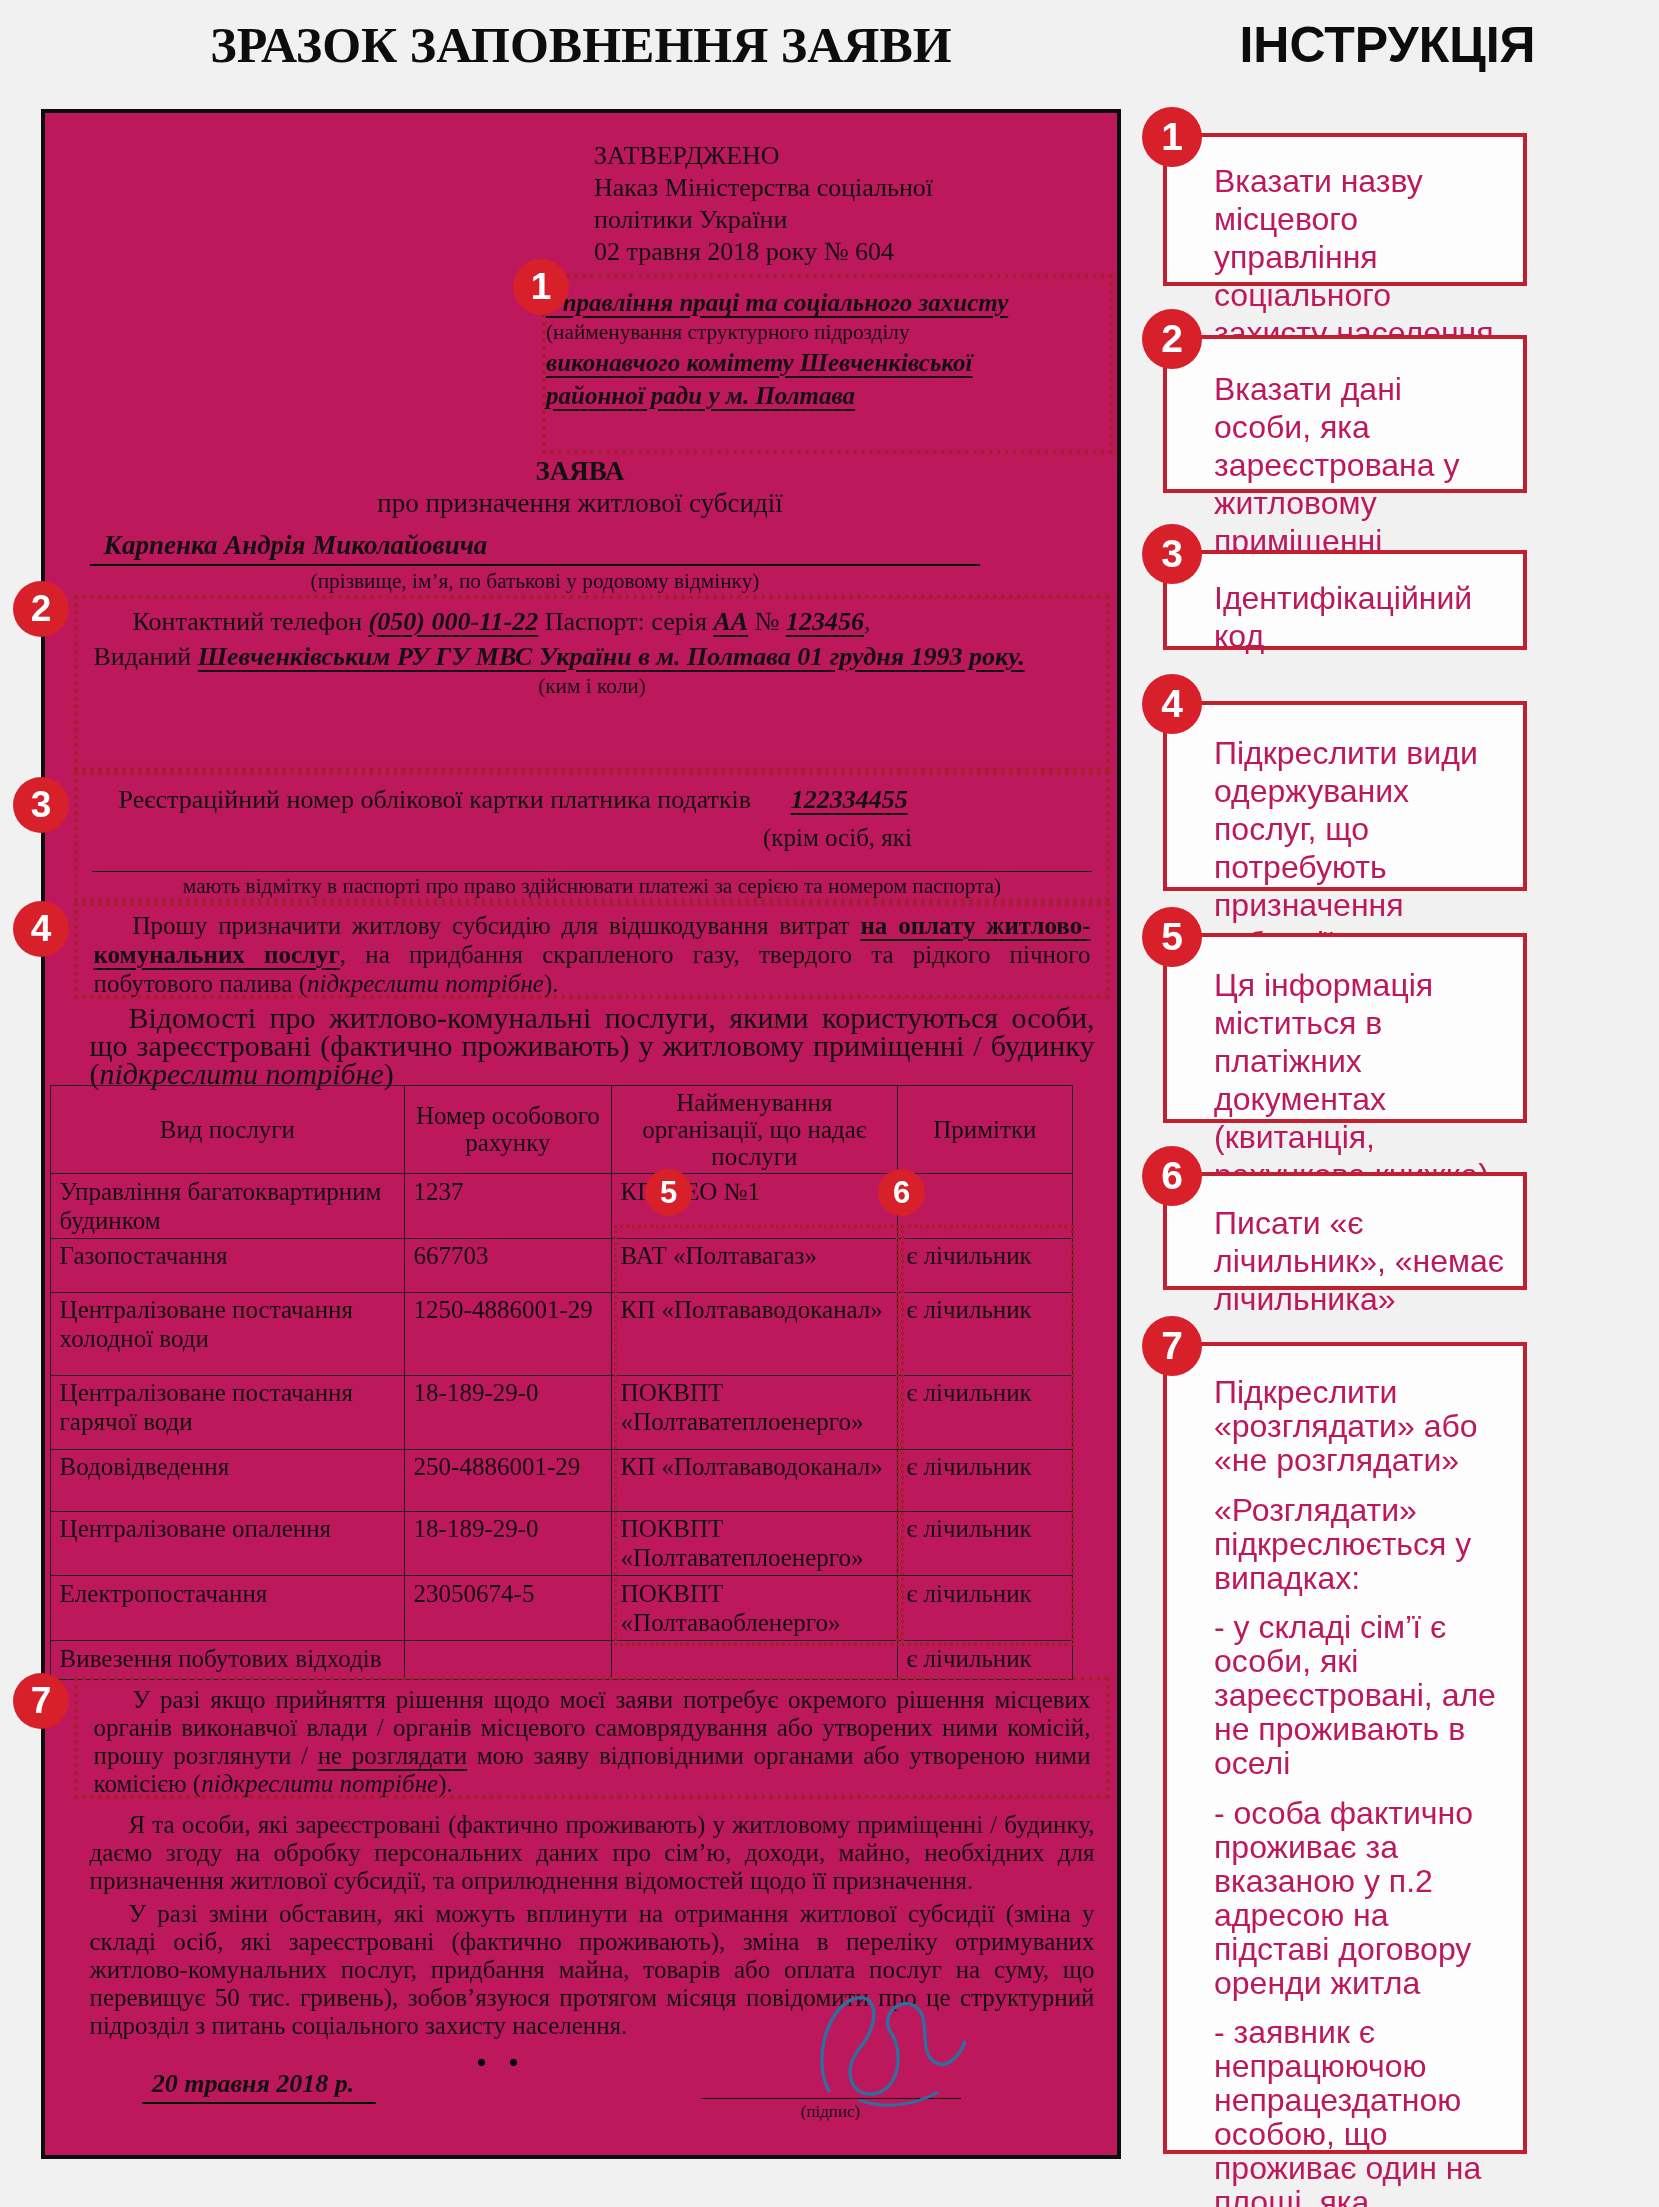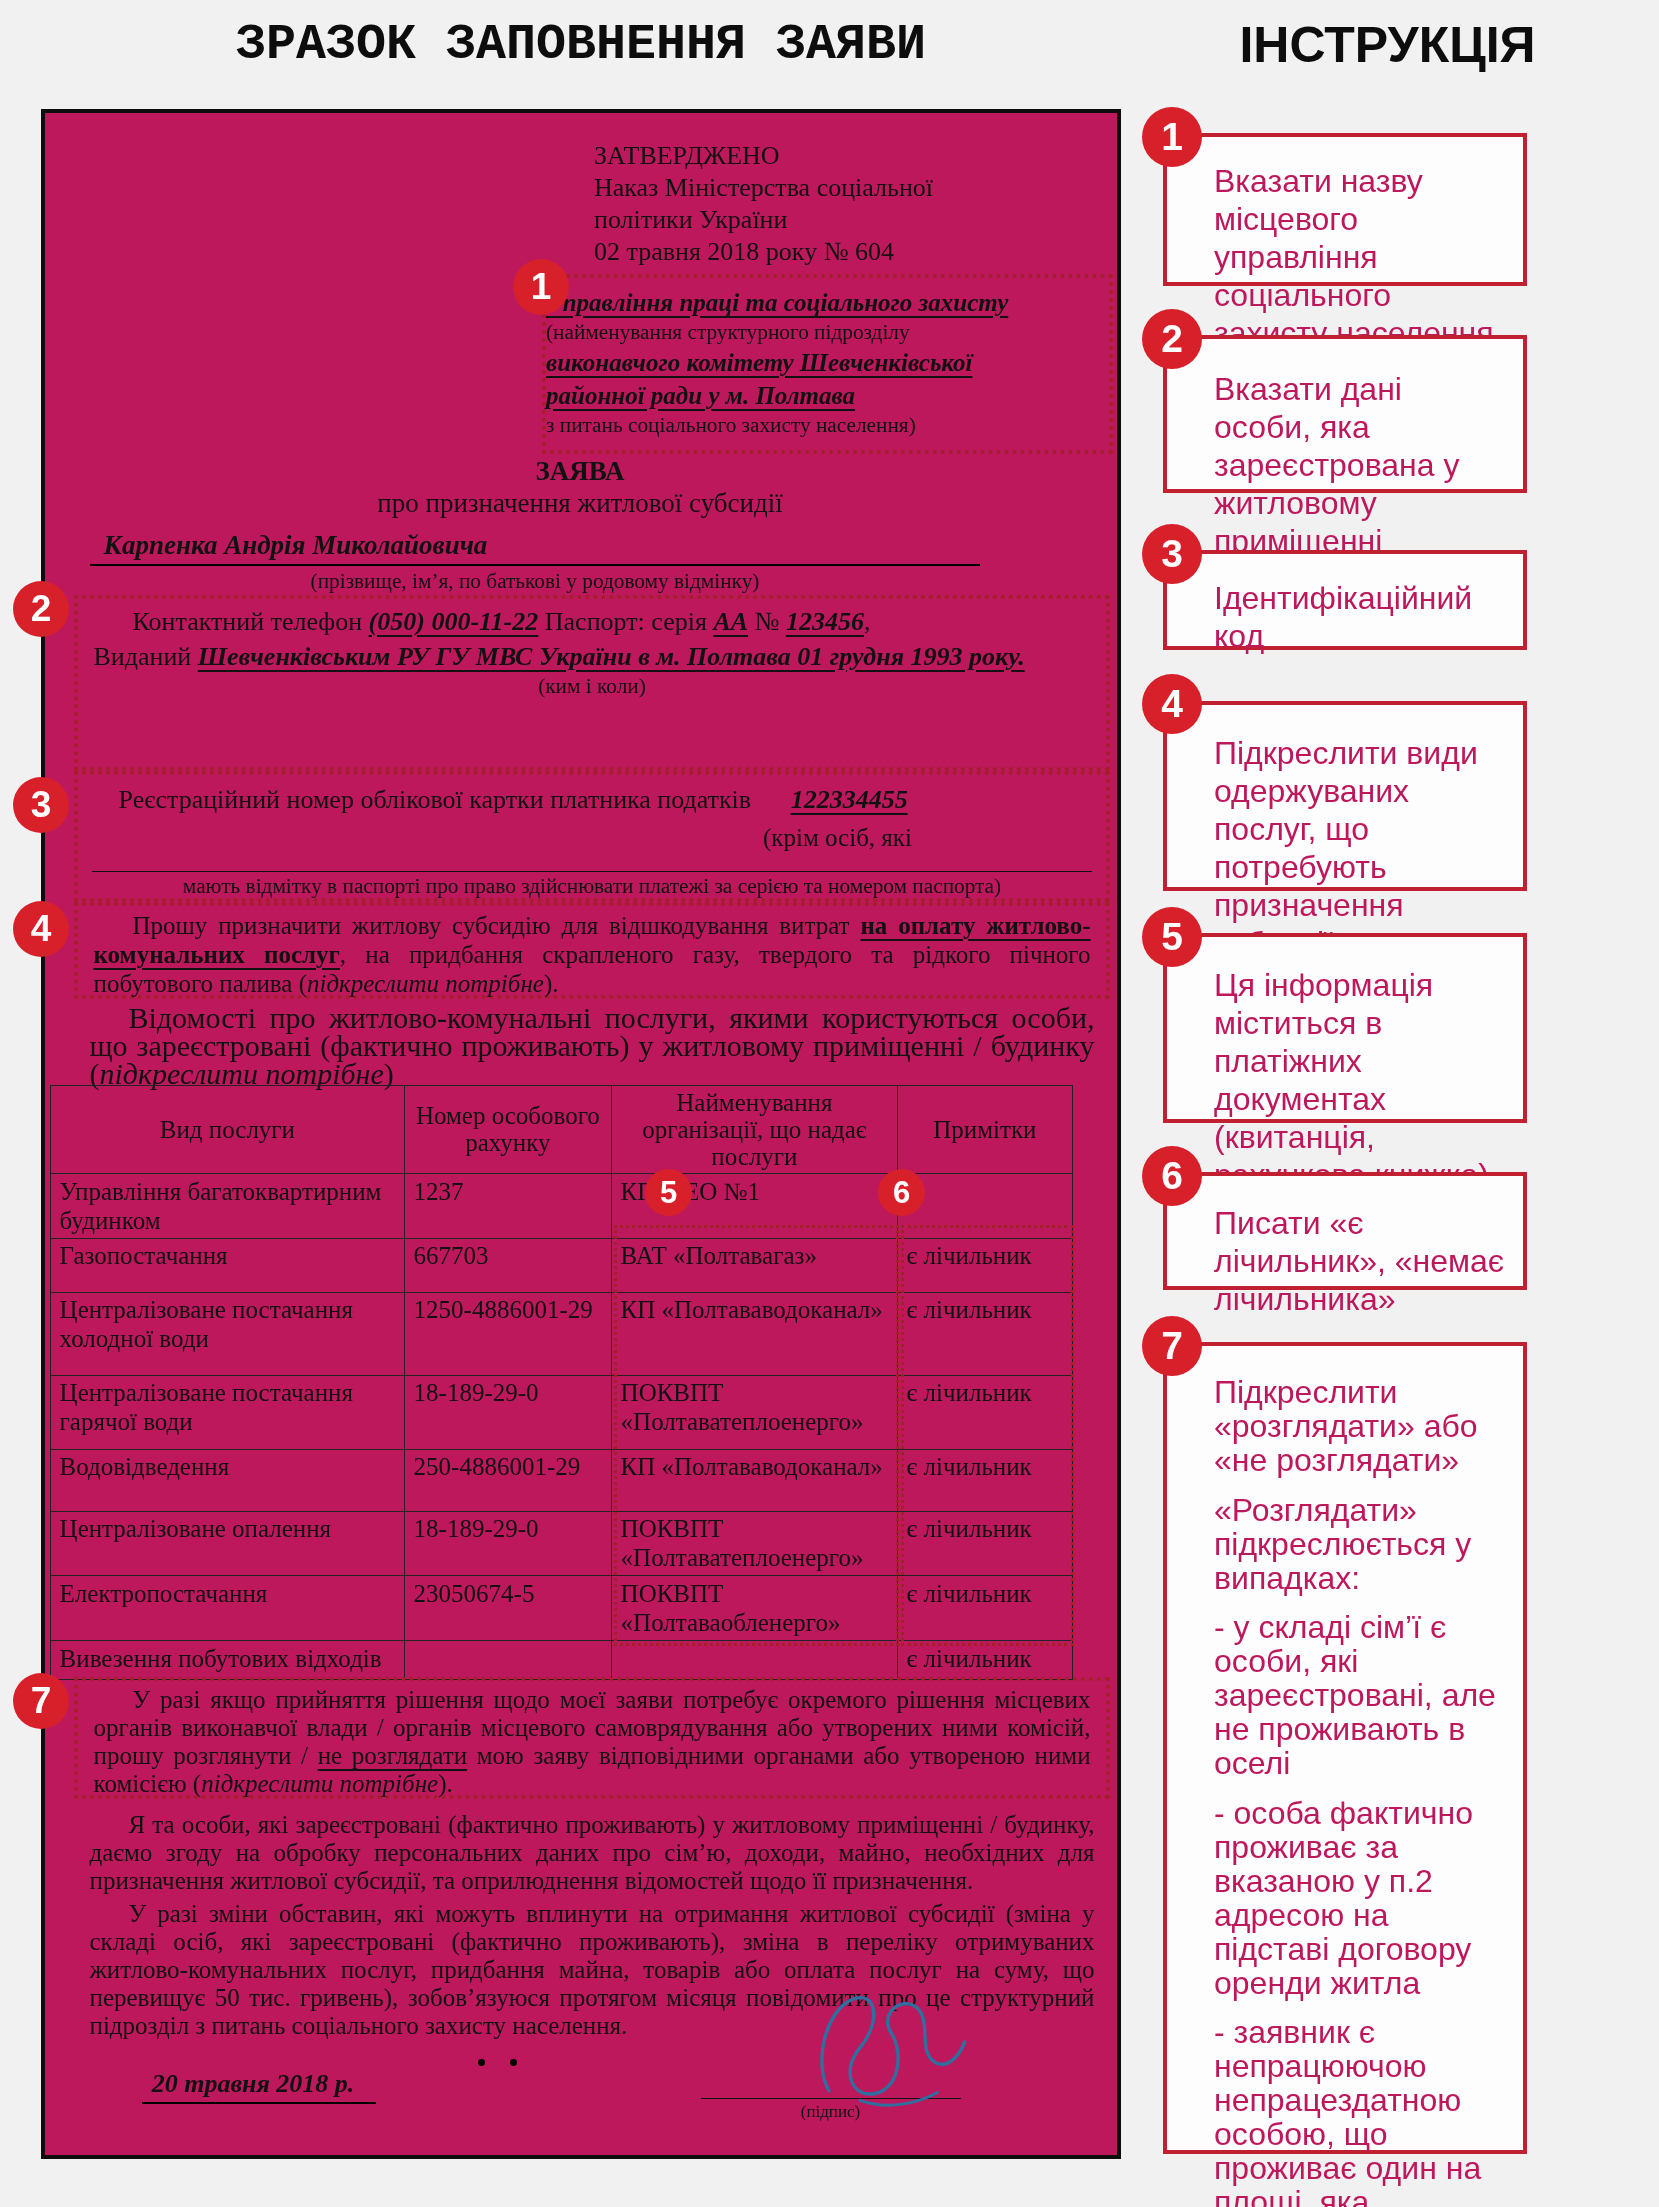--- a/index.html
+++ b/index.html
@@ -1,21 +1,21 @@
 <!DOCTYPE html>
 <html><head>
 <meta charset="utf-8">
 <style>
   html,body { margin:0; padding:0; background:#e8e7e9; }
   .canvas { position:relative; width:1659px; height:2208px; background:#f2f1f2; overflow:hidden;
             font-family:"Liberation Serif", serif; color:#111; }
 
   
   .title-left  { position:absolute; left:41px;  top:15.5px; width:1080px; text-align:center;
-                 font-family:Liberation Mono, monospace; font-weight:700; font-size:50px; color:#0d0d0d; }
+                 font-family:Liberation Serif, serif; font-weight:700; font-size:50px; color:#0d0d0d; }
   .title-right { position:absolute; left:1145px; top:15.5px; width:485px; text-align:center;
                  font-family:"Liberation Sans", sans-serif; font-weight:700; font-size:50px; color:#0d0d0d; }
 
   
   .form { position:absolute; left:41px; top:109px; width:1080px; height:2050px;
           background:#be185d; border:4.9px solid #0d0d0d; box-sizing:border-box; }
 
   .approved { position:absolute; left:549px; top:27px; font-size:26px; line-height:32px; }
 
   .circle { position:absolute; width:56px; height:56px; border-radius:50%; background:#d7202a; color:#fff;
@@ -140,21 +140,20 @@
       <div>політики України</div>
       <div>02 травня 2018 року № 604</div>
     </div>
 
     <div class="circle c1">1</div>
     <div class="dbox box1">
       <div class="fline fill u">Управління праці та соціального захисту</div>
       <div class="small">(найменування структурного підрозділу</div>
       <div class="fline fill u">виконавчого комітету Шевченківської</div>
       <div class="fline fill u">районної ради у м. Полтава</div>
-      <div class="small">з питань соціального захисту населення)</div>
     </div>
 
     <div class="zayava">
       <div class="b">ЗАЯВА</div>
       <div>про призначення житлової субсидії</div>
     </div>
 
     <div class="name-block">
       <div class="name-line"><span class="fill">Карпенка Андрія Миколайовича</span></div>
       <div class="name-caption">(прізвище, ім’я, по батькові у родовому відмінку)</div>

